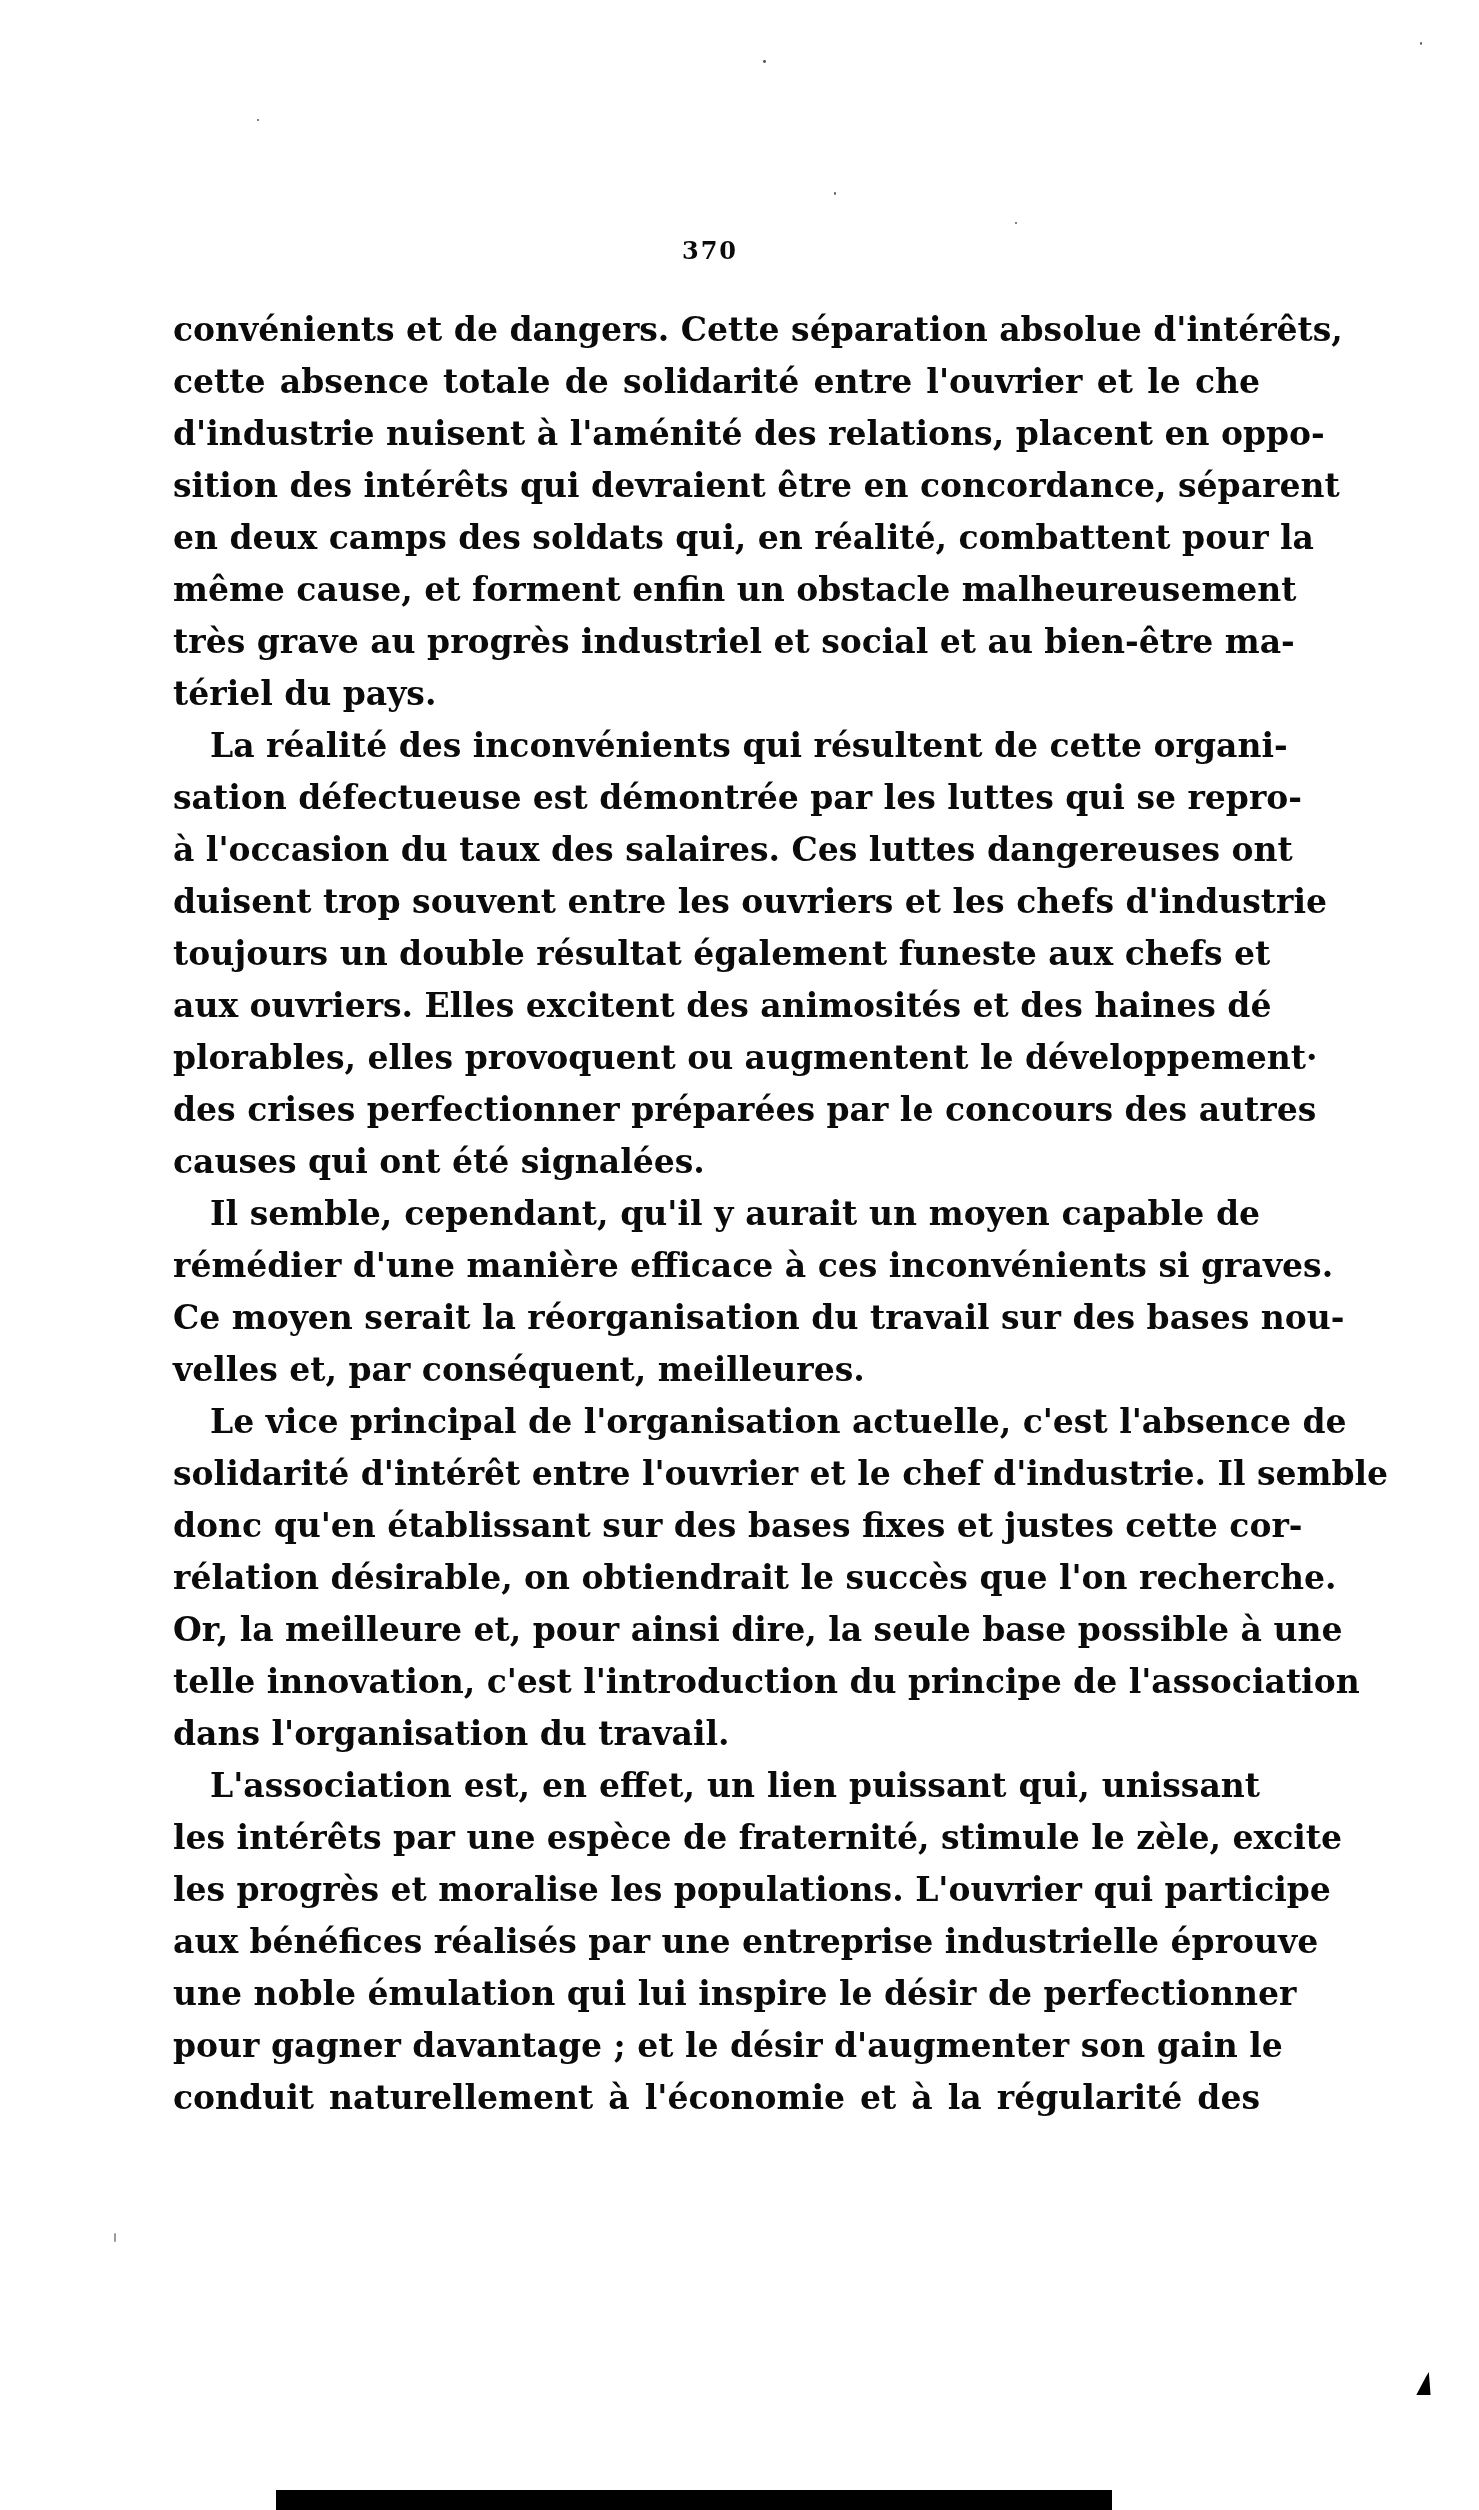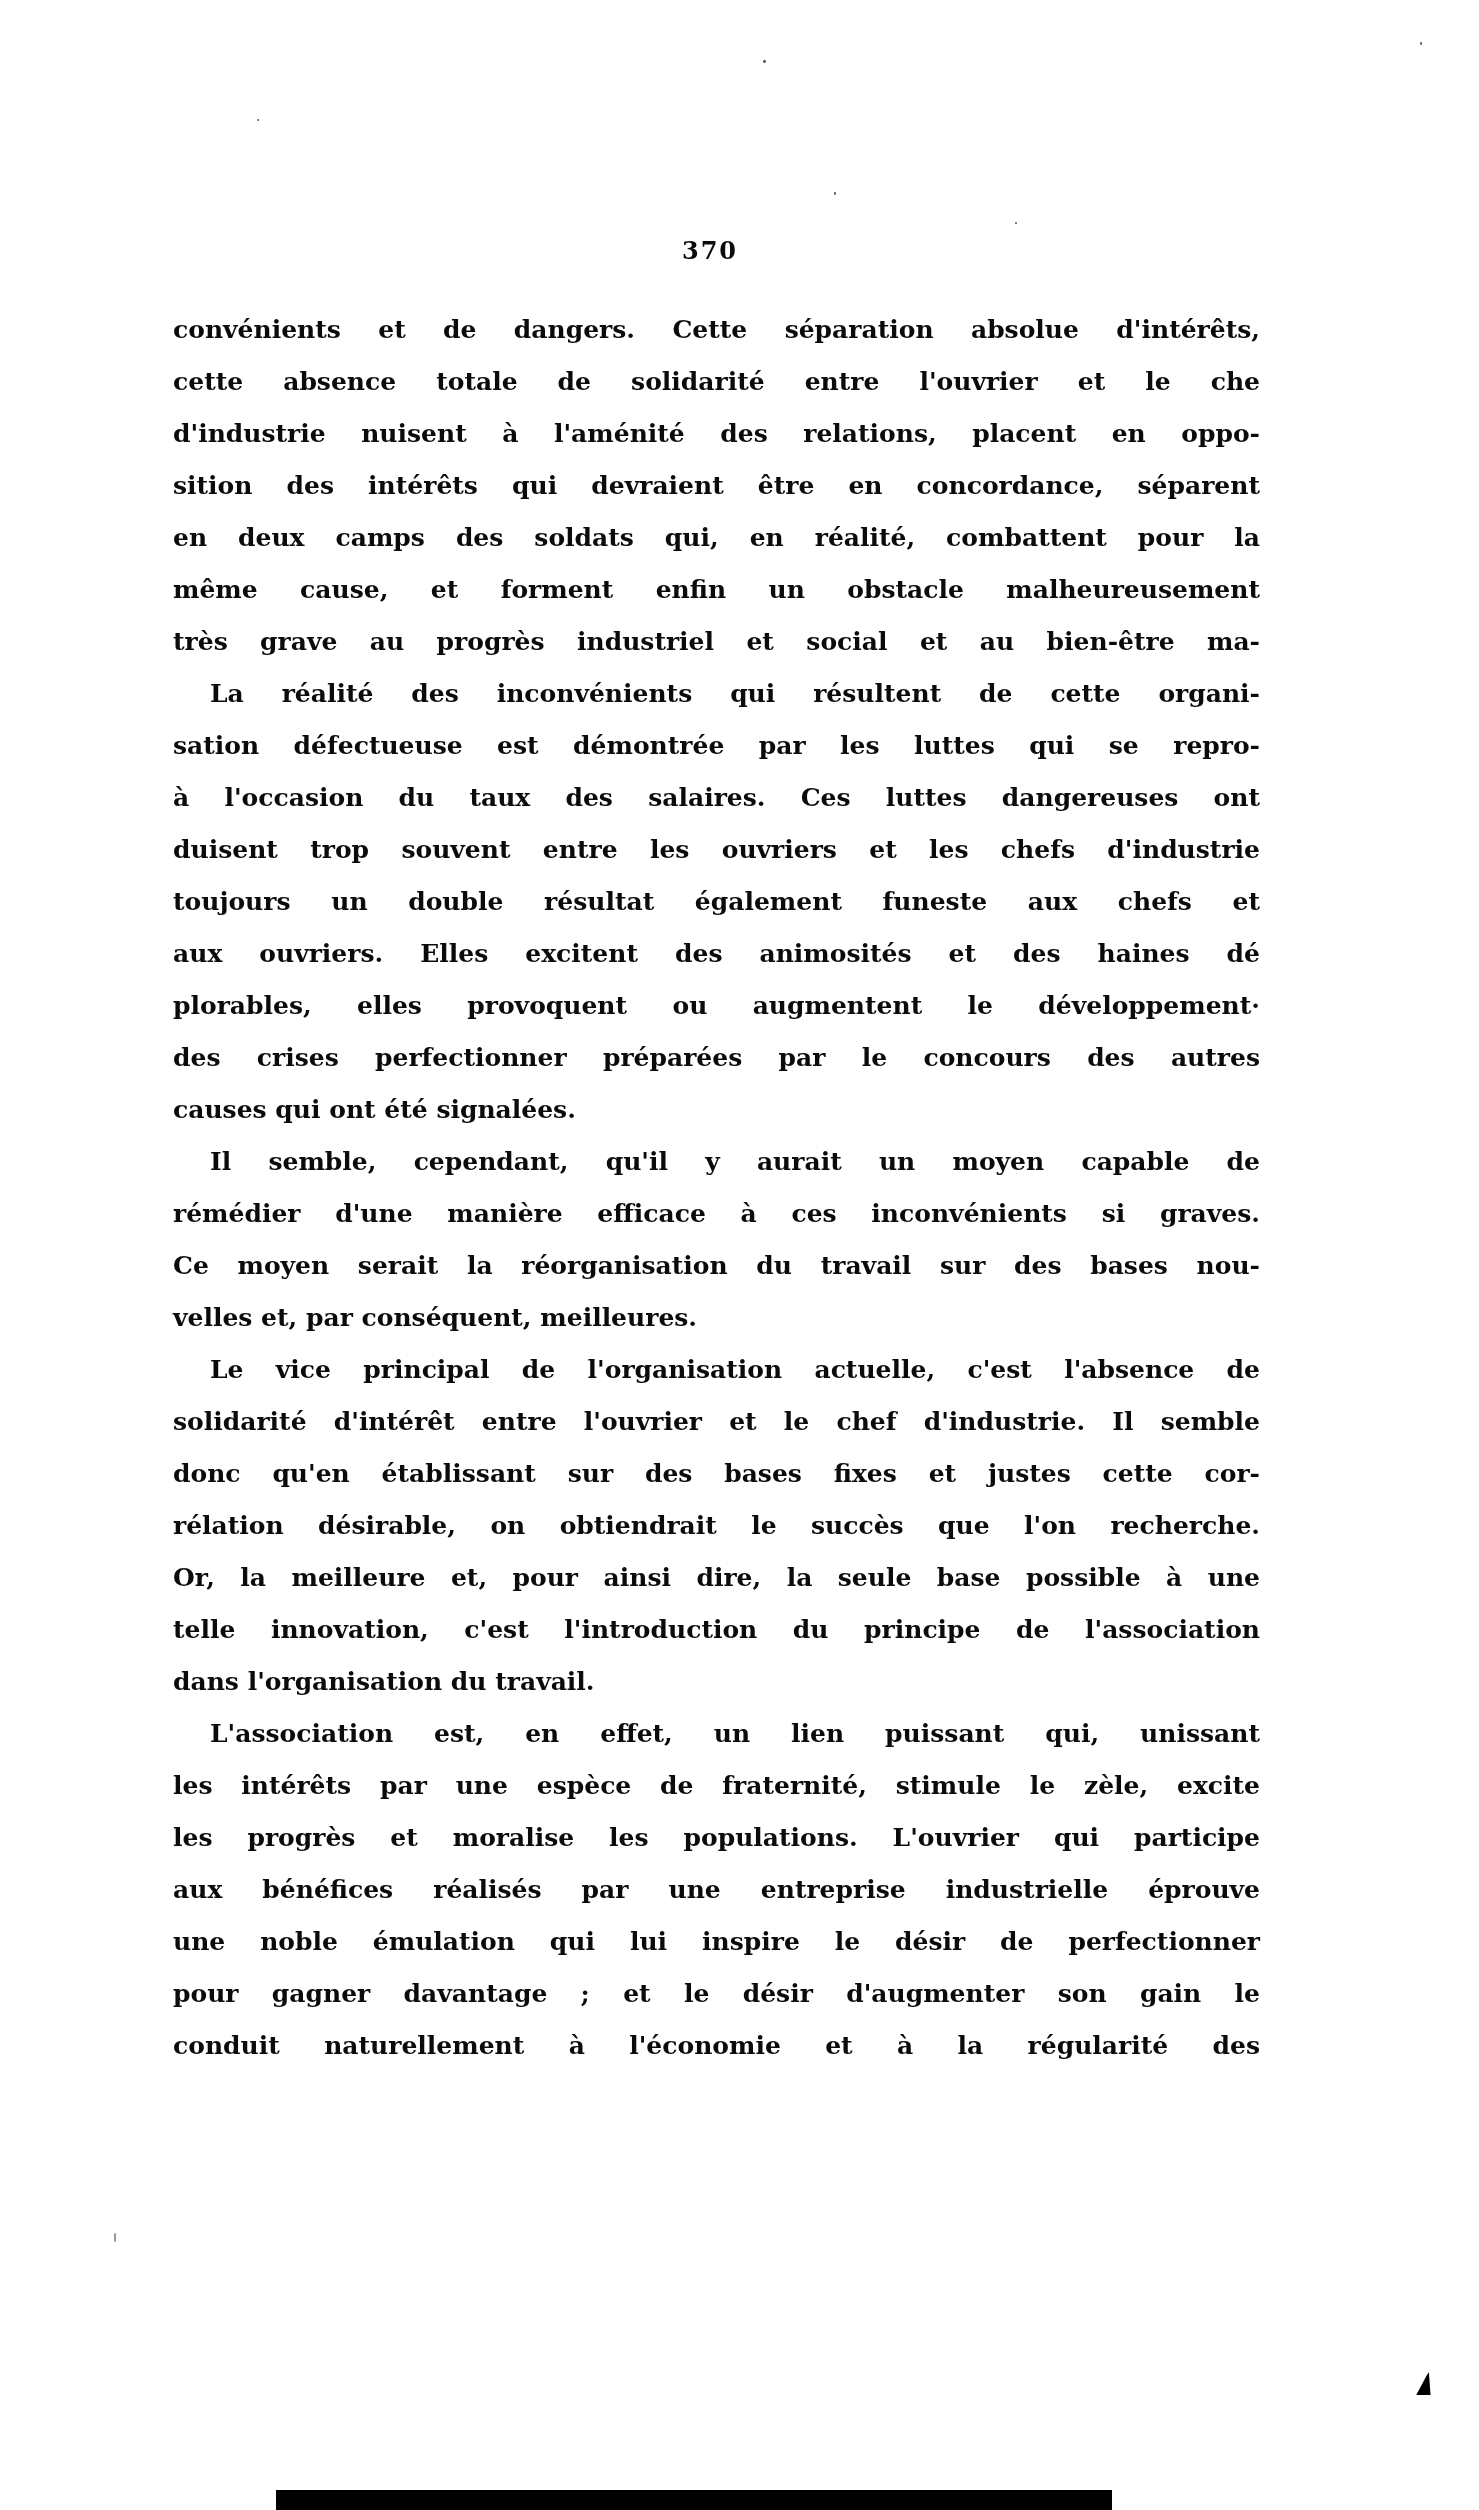--- a/index.html
+++ b/index.html
@@ -26,21 +26,21 @@
     font-size: 24px;
     font-weight: bold;
     letter-spacing: 2px;
     color: var(--ink, #0b0b0b);
   }
   #text-block {
     position: absolute;
     top: 304px;
     left: 173px;
     width: 1087px;
-    font-size: 25px;
+    font-size: 33px;
     font-weight: bold;
     color: var(--ink, #0b0b0b);
   }
   .line {
     height: 52px;
     line-height: 52px;
     white-space: nowrap;
     text-align: justify;
     text-align-last: justify;
     -moz-text-align-last: justify;
@@ -89,20 +89,21 @@
   <div id="page-number">370</div>
 
   <div id="text-block">
       <div class="line">convénients et de dangers. Cette séparation absolue d'intérêts,</div>
       <div class="line">cette absence totale de solidarité entre l'ouvrier et le che</div>
       <div class="line">d'industrie nuisent à l'aménité des relations, placent en oppo-</div>
       <div class="line">sition des intérêts qui devraient être en concordance, séparent</div>
       <div class="line">en deux camps des soldats qui, en réalité, combattent pour la</div>
       <div class="line">même cause, et forment enfin un obstacle malheureusement</div>
       <div class="line">très grave au progrès industriel et social et au bien-être ma-</div>
+      <div class="line para-end">tériel du pays.</div>
       <div class="line indent">La réalité des inconvénients qui résultent de cette organi-</div>
       <div class="line">sation défectueuse est démontrée par les luttes qui se repro-</div>
       <div class="line">à l'occasion du taux des salaires. Ces luttes dangereuses ont</div>
       <div class="line">duisent trop souvent entre les ouvriers et les chefs d'industrie</div>
       <div class="line">toujours un double résultat également funeste aux chefs et</div>
       <div class="line">aux ouvriers. Elles excitent des animosités et des haines dé</div>
       <div class="line">plorables, elles provoquent ou augmentent le développement·</div>
       <div class="line">des crises perfectionner préparées par le concours des autres</div>
       <div class="line para-end">causes qui ont été signalées.</div>
       <div class="line indent">Il semble, cependant, qu'il y aurait un moyen capable de</div>

